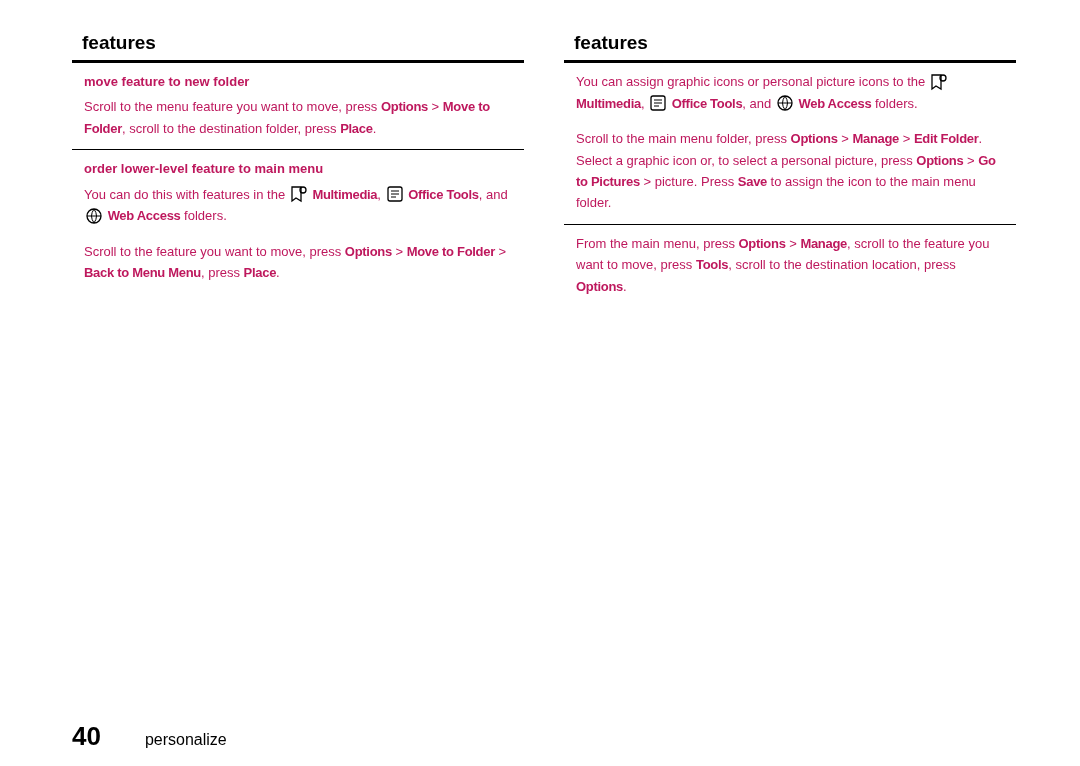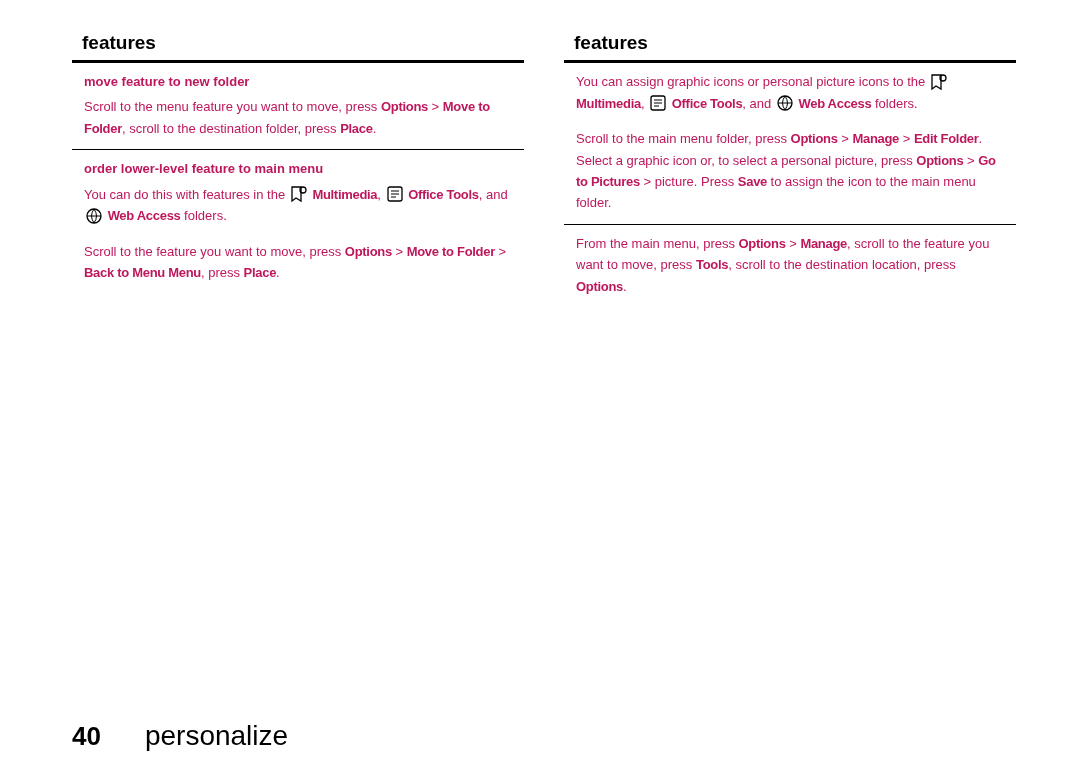--- a/index.html
+++ b/index.html
@@ -49,21 +49,21 @@
   .icon svg { width: 20px; height: 20px; }
   .footer {
     margin-top: auto;
     display: flex;
     align-items: baseline;
     gap: 44px;
     font-size: 24px;
     padding-bottom: 6px;
   }
   .page-num { font-weight: bold; font-size: 26px; }
-  .section-name { font-weight: normal; font-size: 28px; }
+  .section-name { font-weight: normal; font-size: 16px; }
 </style>
 </head>
 <body>
 
 <div class="page">
   <div class="columns">
 
     <div class="col">
       <div class="features-table">
         <div class="tbl-header">features</div>

